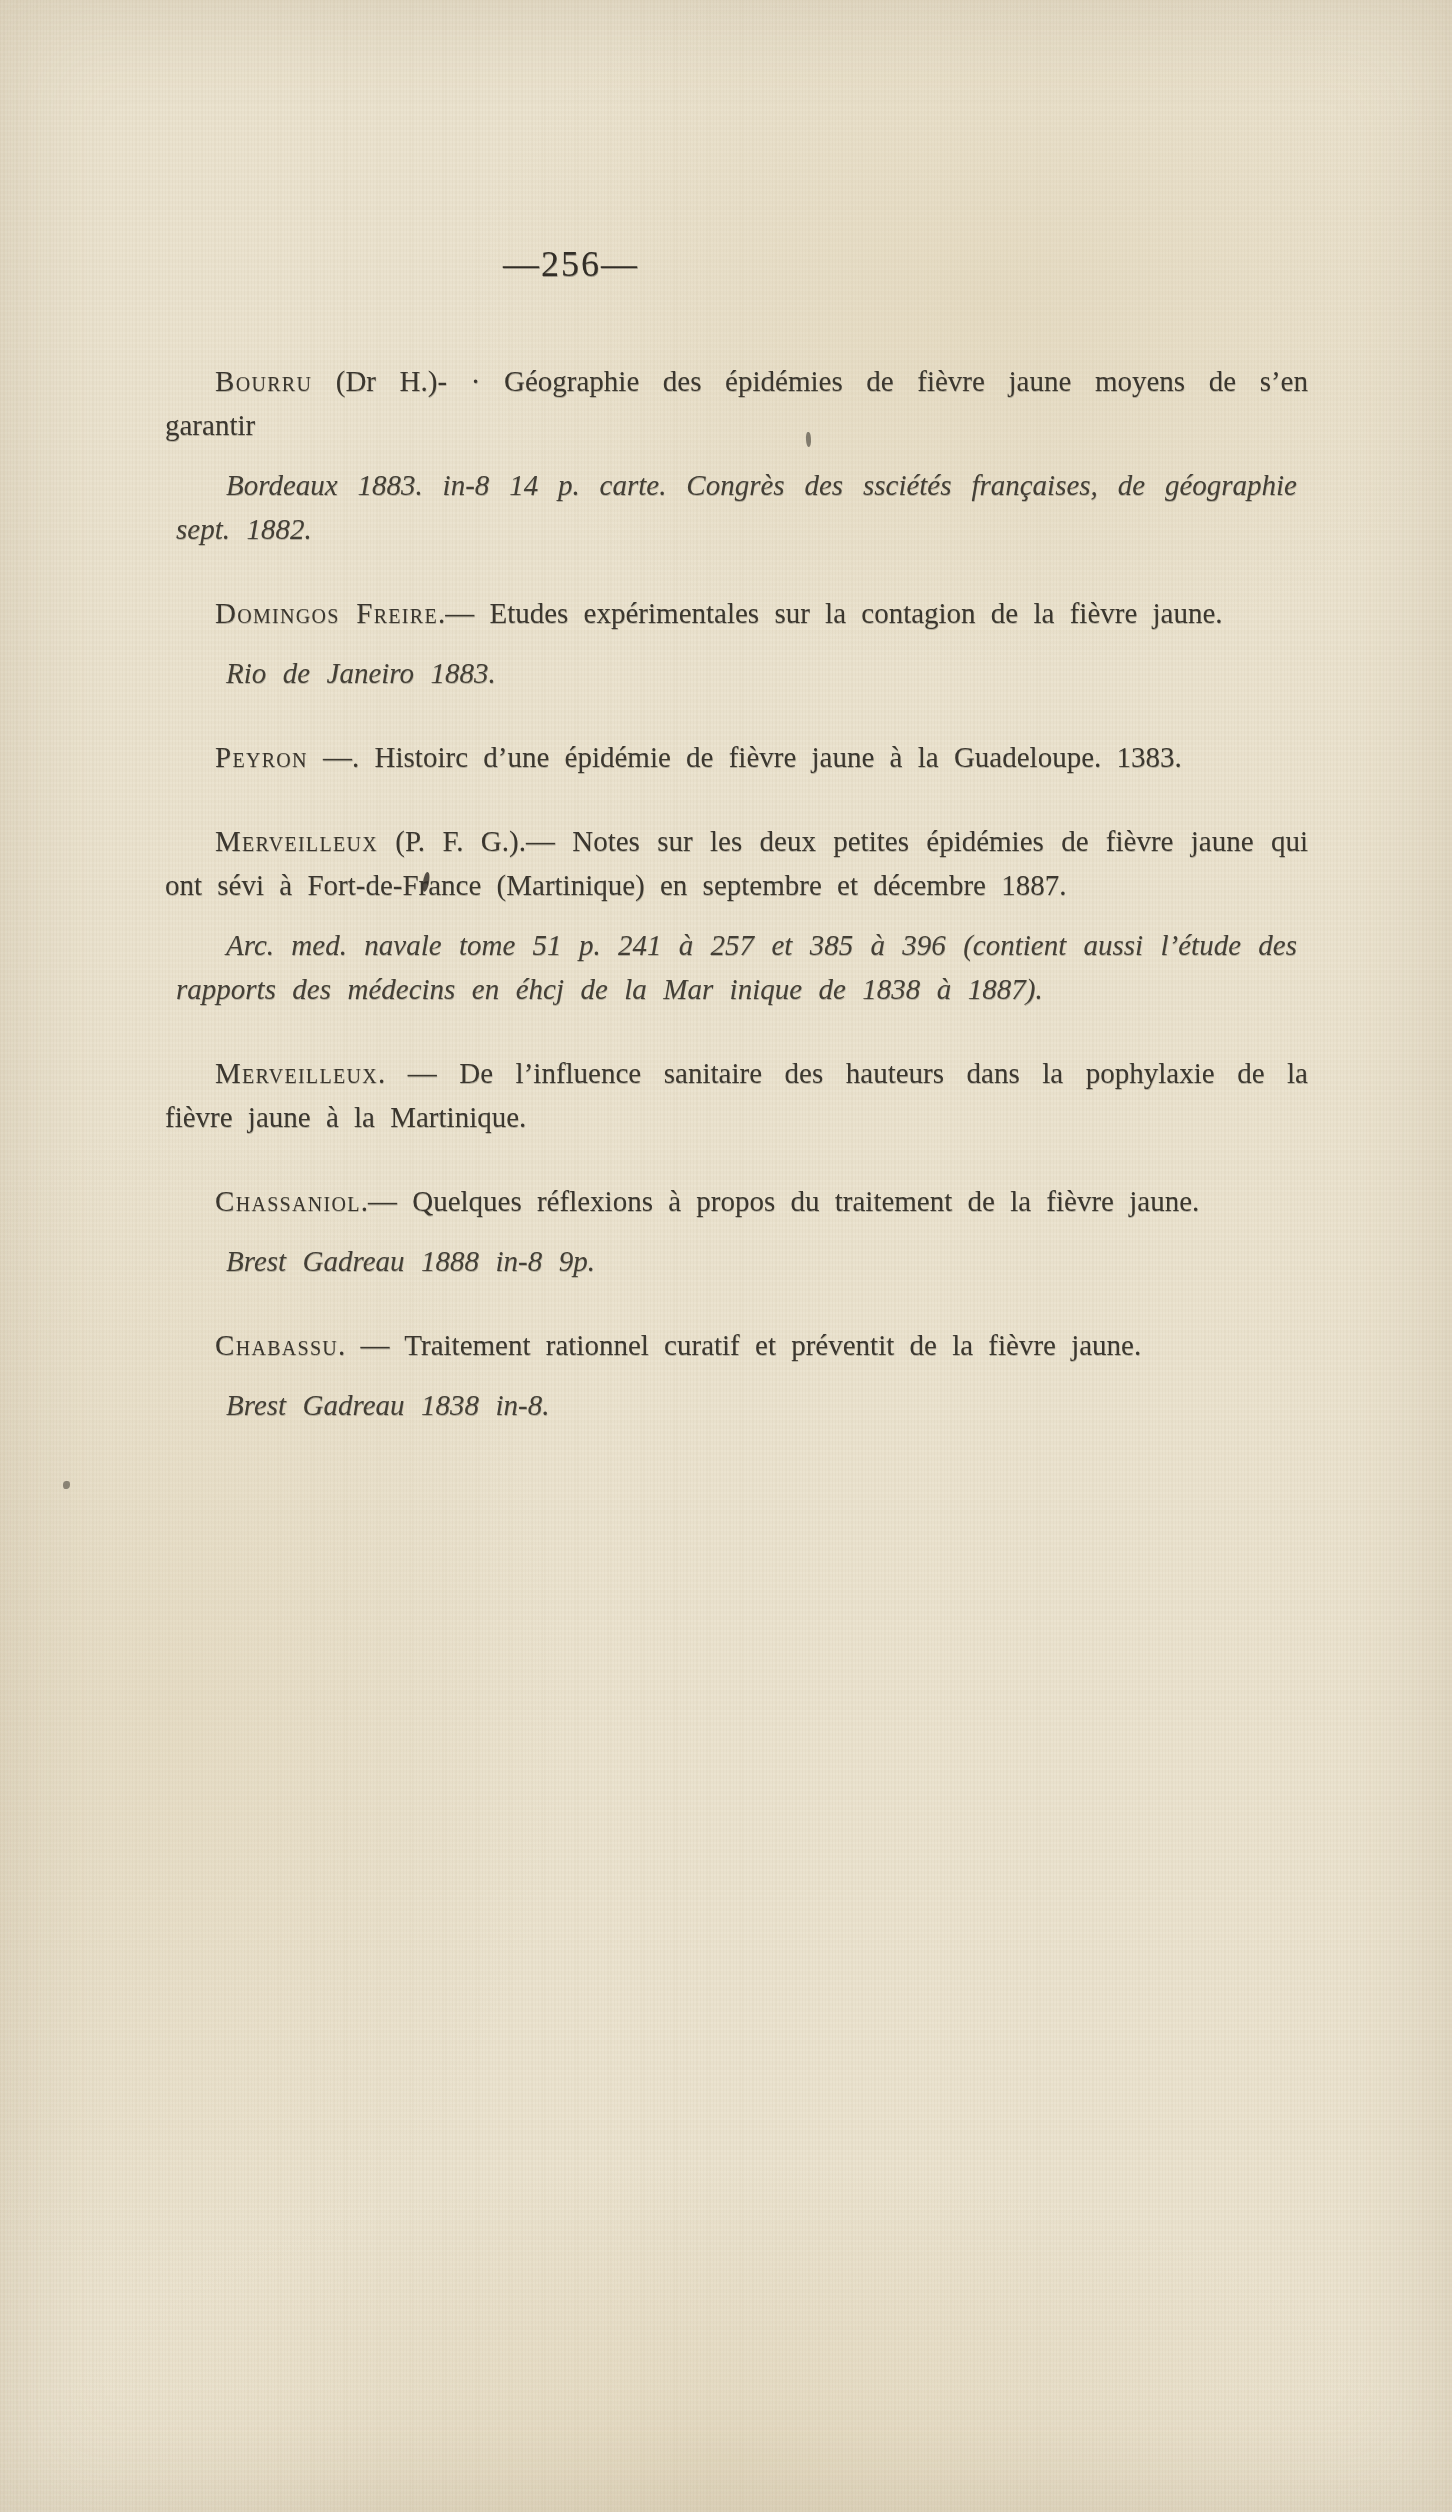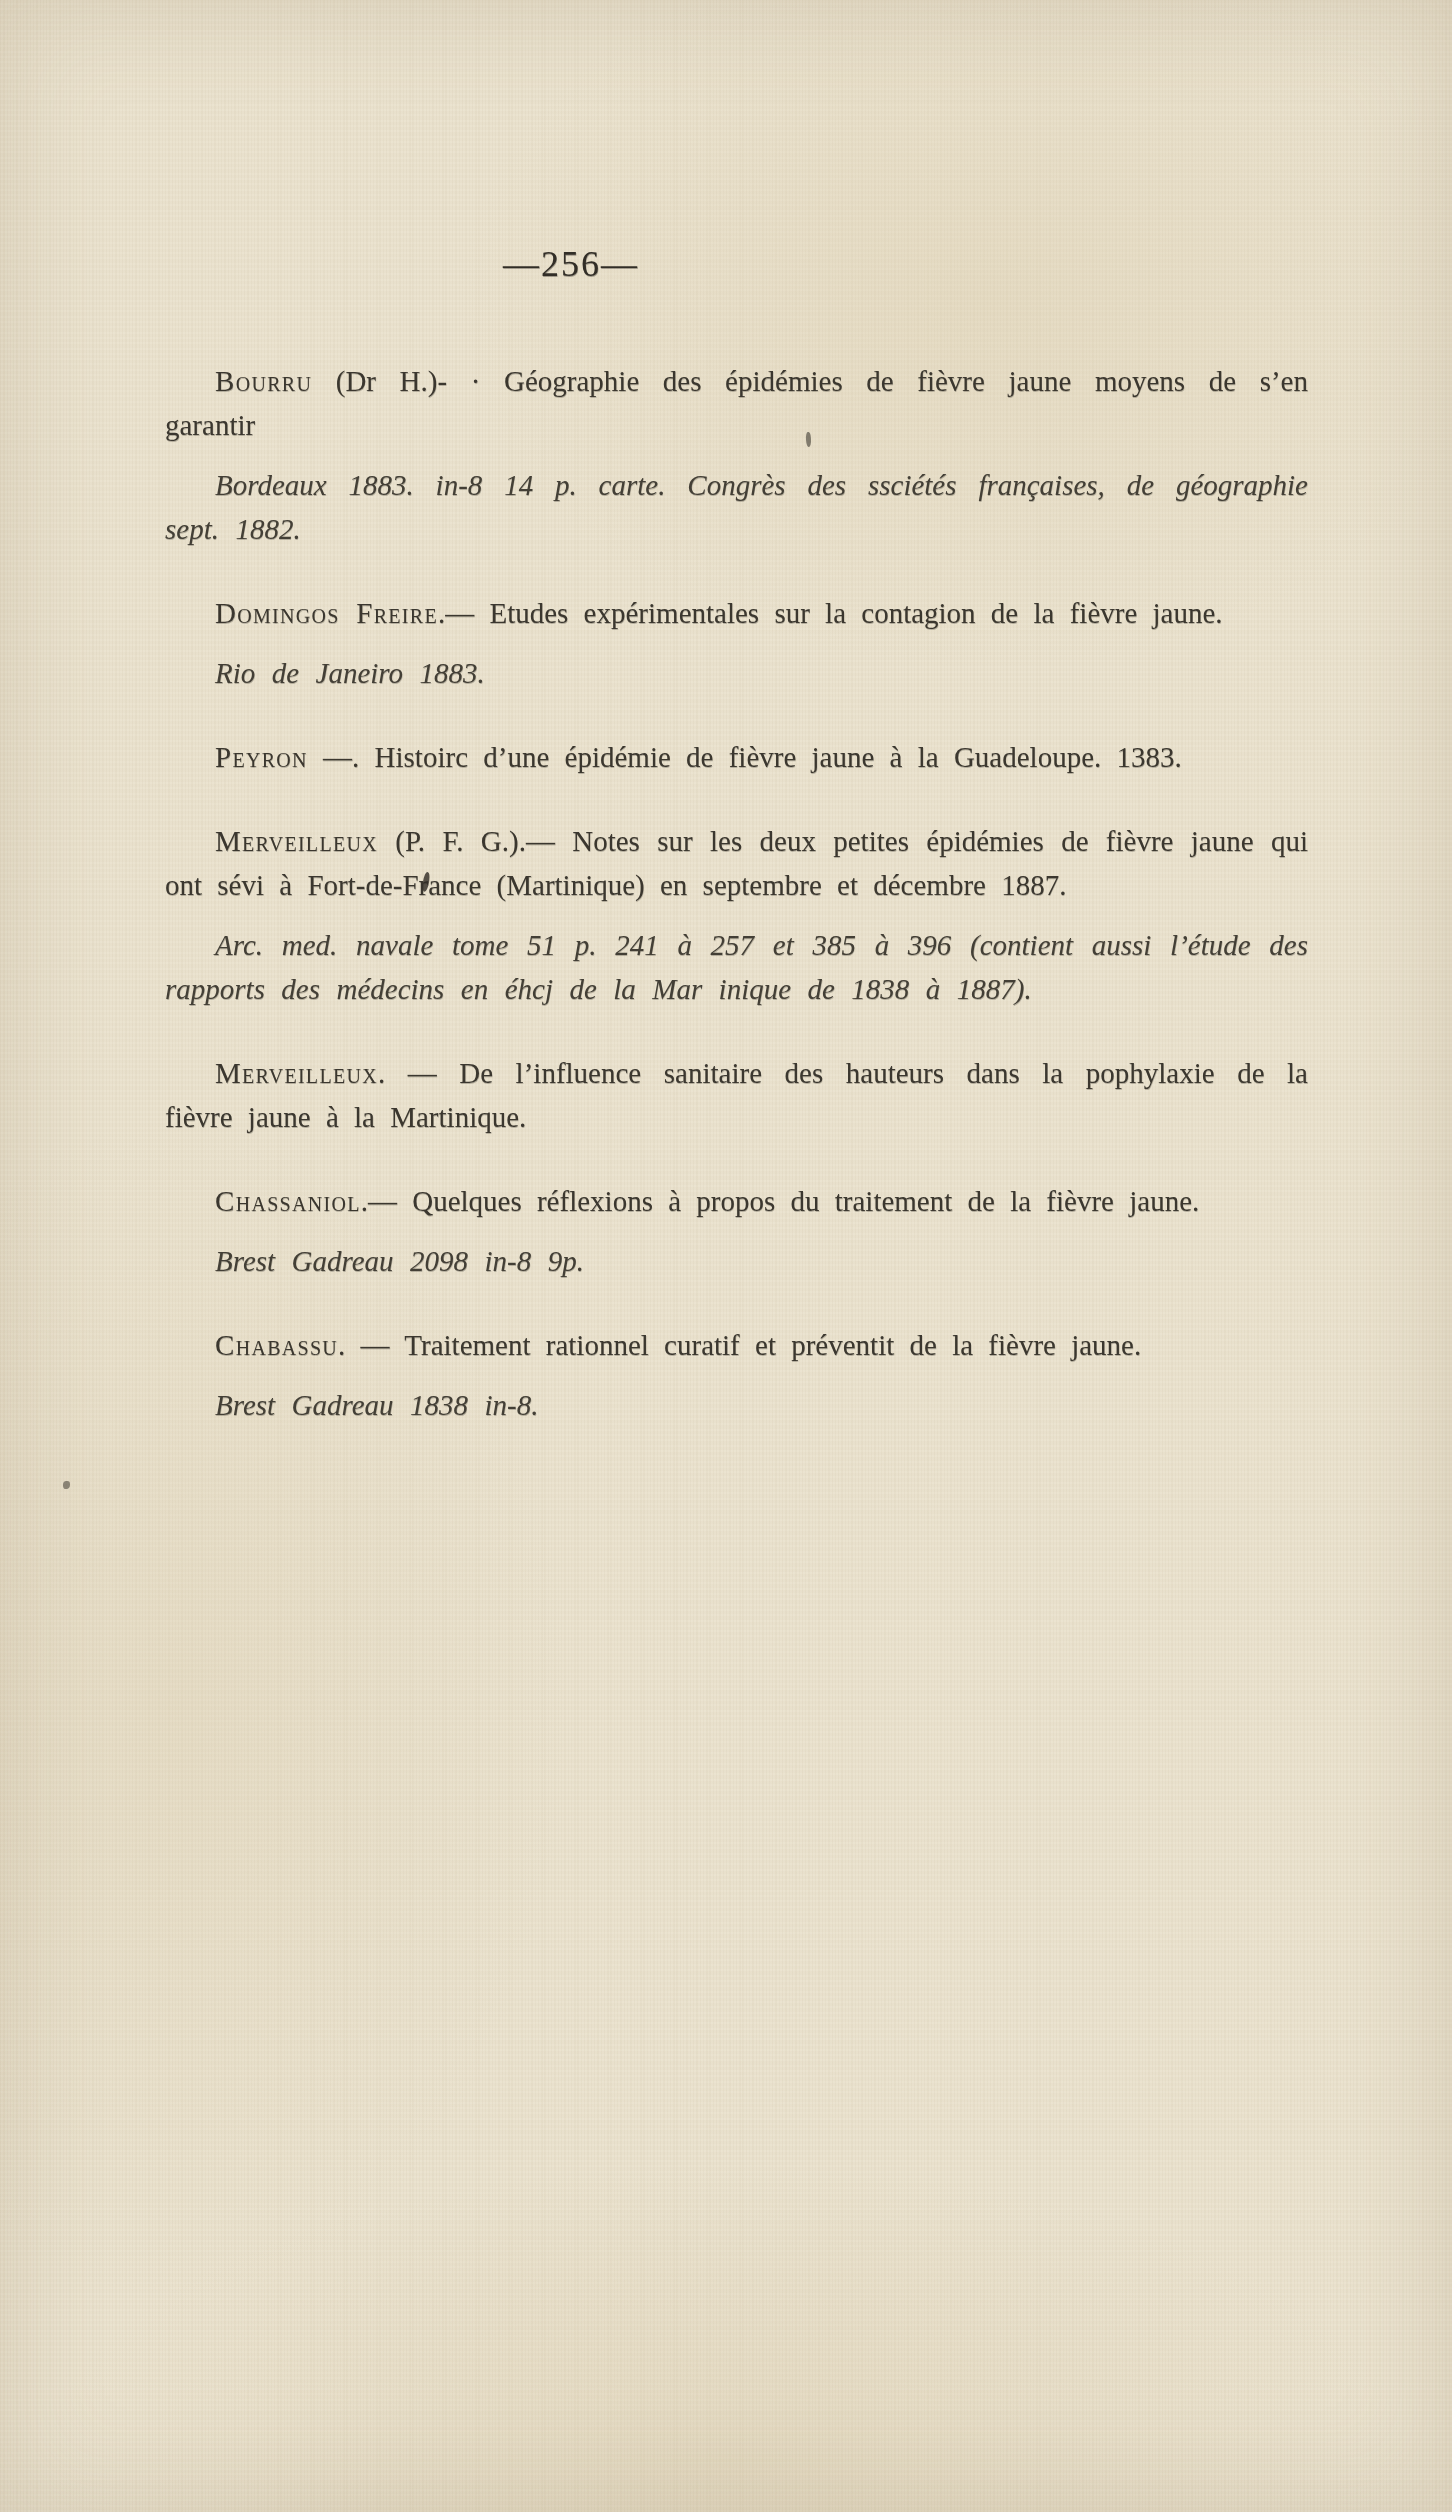--- a/index.html
+++ b/index.html
@@ -39,21 +39,21 @@
   }
   .entry {
     margin: 0 0 40px 0;
     font-size: 29px;
     line-height: 44px;
     text-align: justify;
     word-spacing: 8px;
     text-shadow: 0.4px 0.6px 0.5px rgba(59,55,47,0.30);
   }
   .entry p {
-    margin: 0;
+    margin: 11px;
     text-indent: 50px;
   }
   .entry-title {
     margin: 0 0 16px 0 !important;
   }
   .author {
     font-variant: small-caps;
     letter-spacing: 1.3px;
   }
   .entry-citation {
@@ -100,21 +100,21 @@
       <p class="entry-title"><span class="author">Merveilleux</span><span> (P. F. G.).— Notes sur les deux petites épidémies de fièvre jaune qui ont sévi à Fort-de-France (Martinique) en septembre et décembre 1887.</span></p>
       <p class="entry-citation">Arc. med. navale tome 51 p. 241 à 257 et 385 à 396 (contient aussi l’étude des rapports des médecins en éhcj de la Mar inique de 1838 à 1887).</p>
     </div>
 
     <div class="entry">
       <p class="entry-title"><span class="author">Merveilleux</span><span>. — De l’influence sanitaire des hauteurs dans la pophylaxie de la fièvre jaune à la Martinique.</span></p>
     </div>
 
     <div class="entry">
       <p class="entry-title"><span class="author">Chassaniol</span><span>.— Quelques réflexions à propos du traitement de la fièvre jaune.</span></p>
-      <p class="entry-citation">Brest Gadreau 2098 in-8 9p.</p>
+      <p class="entry-citation">Brest Gadreau 1888 in-8 9p.</p>
     </div>
 
     <div class="entry">
       <p class="entry-title"><span class="author">Chabassu</span><span>. — Traitement rationnel curatif et préventit de la fièvre jaune.</span></p>
       <p class="entry-citation">Brest Gadreau 1838 in-8.</p>
     </div>
 
   </div>
 
   <div class="ink-speck speck-1"></div>

